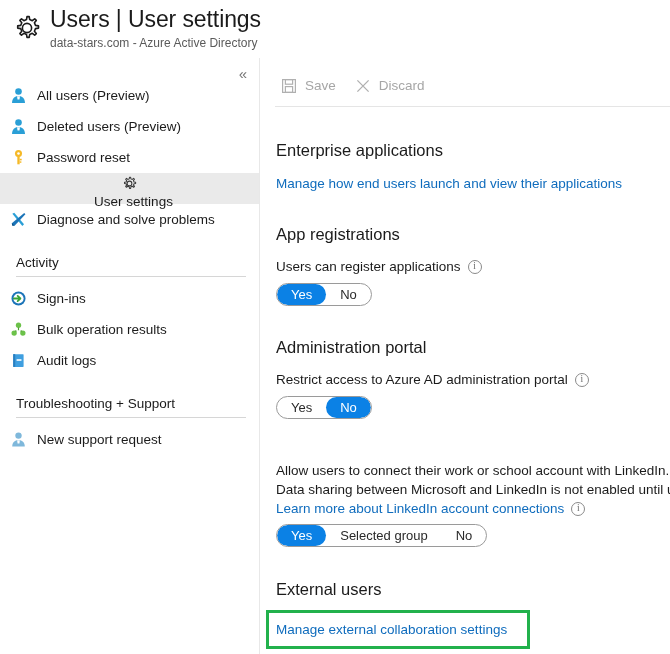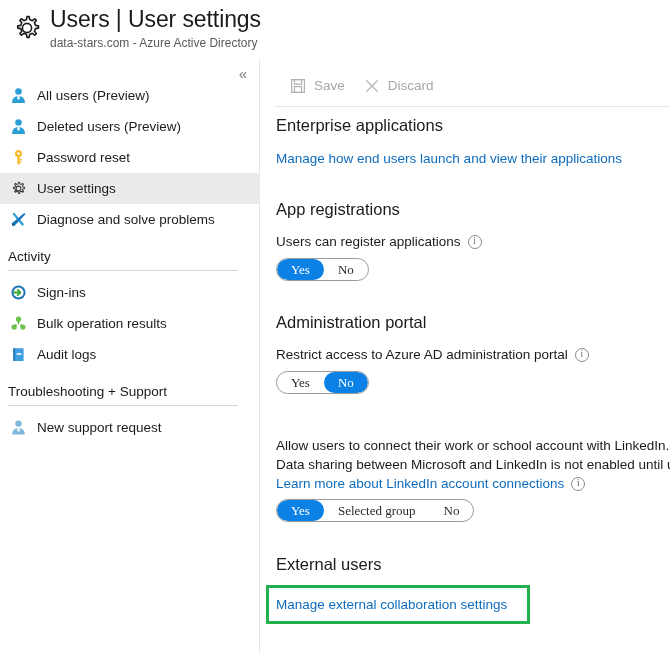--- a/index.html
+++ b/index.html
@@ -38,49 +38,49 @@
     color: #767676; font-size: 15px; line-height: 1;
     cursor: pointer; user-select: none;
   }
 
   
   .sidebar { position: absolute; left: 0; top: 80px; width: 259px; }
   .nav-item {
     position: relative; display: flex; align-items: center;
     height: 31px; padding-left: 8px; cursor: pointer;
   }
-  .nav-item.selected { background: #eaeaea; }
+  .nav-item.selected { background: #eaeaea; flex-direction: column; }
   .nav-icon {
     width: 20px; height: 20px; margin-right: 9px;
     display: flex; align-items: center; justify-content: center;
     flex: 0 0 20px;
   }
   .nav-label {
     font-size: 13.5px; color: #1b1b1b; white-space: nowrap; line-height: 18px;
   }
   .nav-section {
-    margin-top: 14px; padding-left: 8px; padding-right: 20px;
+    margin-top: 20px; padding-left: 16px; padding-right: 20px;
   }
   .nav-section-title {
     font-size: 13.5px; color: #1b1b1b; font-weight: 400;
     padding-bottom: 6px; white-space: nowrap;
   }
   .nav-section-rule {
     height: 1px; background: #d6d6d6; width: 230px; margin-bottom: 6px;
   }
 
   
   .main { position: absolute; left: 259px; top: 58px; width: 411px; height: 596px; }
   .main-left-border {
     position: absolute; left: 259px; top: 58px; width: 1px; height: 596px;
     background: #e8e8e8;
   }
   .toolbar {
     position: absolute; left: 0; top: 12px; height: 32px;
-    display: flex; align-items: center; padding-left: 30px;
+    display: flex; align-items: center; padding-left: 21px;
   }
   .tool-btn {
     display: flex; align-items: center; height: 28px;
     margin-right: 18px; cursor: default; opacity: 1;
   }
   .tool-btn .tool-icon {
     width: 18px; height: 18px; margin-right: 7px;
     display: flex; align-items: center; justify-content: center;
   }
   .tool-label { font-size: 13.5px; color: #a6a6a6; line-height: 18px; white-space: nowrap; }
@@ -115,21 +115,21 @@
     border: 1px solid #8a8a8a; border-radius: 50%;
     display: inline-flex; align-items: center; justify-content: center;
     font-size: 9.5px; color: #6b6b6b; line-height: 1;
     font-family: "Liberation Serif", serif; cursor: pointer;
   }
 
   
   .toggle {
     display: inline-flex; align-items: flex-start;
     height: 23px; border: 1px solid #9a9a9a; border-radius: 12px;
-    background: #ffffff; overflow: hidden; padding: 0; font-family: Liberation Serif, serif;
+    background: #ffffff; overflow: hidden; padding: 0;
   }
   .toggle-opt {
     height: 21px; display: inline-flex; align-items: center; justify-content: center;
     font-size: 13px; color: #2a2a2a; padding: 0 14px; cursor: pointer;
     border-radius: 11px; white-space: nowrap; margin: 0;
   }
   .toggle-opt.active { background: #0b81e5; color: #ffffff; }
 
   
   .highlight-box {
@@ -300,21 +300,21 @@
             <path d="M2.4 2.4 L13.6 13.6 M13.6 2.4 L2.4 13.6" stroke="#b0b0b0" stroke-width="1.3" fill="none"></path>
           </svg>
         </span>
         <span class="tool-label">Discard</span>
       </div>
     </div>
     <div class="toolbar-rule"></div>
 
     <div class="content">
 
-      <div class="section" style="margin-top:0;">
+      <div class="section" style="margin-top:25px;">
         <div class="section-heading">Enterprise applications</div>
         <div style="height:13px;"></div>
         <a class="link">Manage how end users launch and view their applications</a>
       </div>
 
       <div class="section" style="margin-top:30px;">
         <div class="section-heading">App registrations</div>
         <div style="height:12px;"></div>
         <div class="field-label">
           <span>Users can register applications</span>

